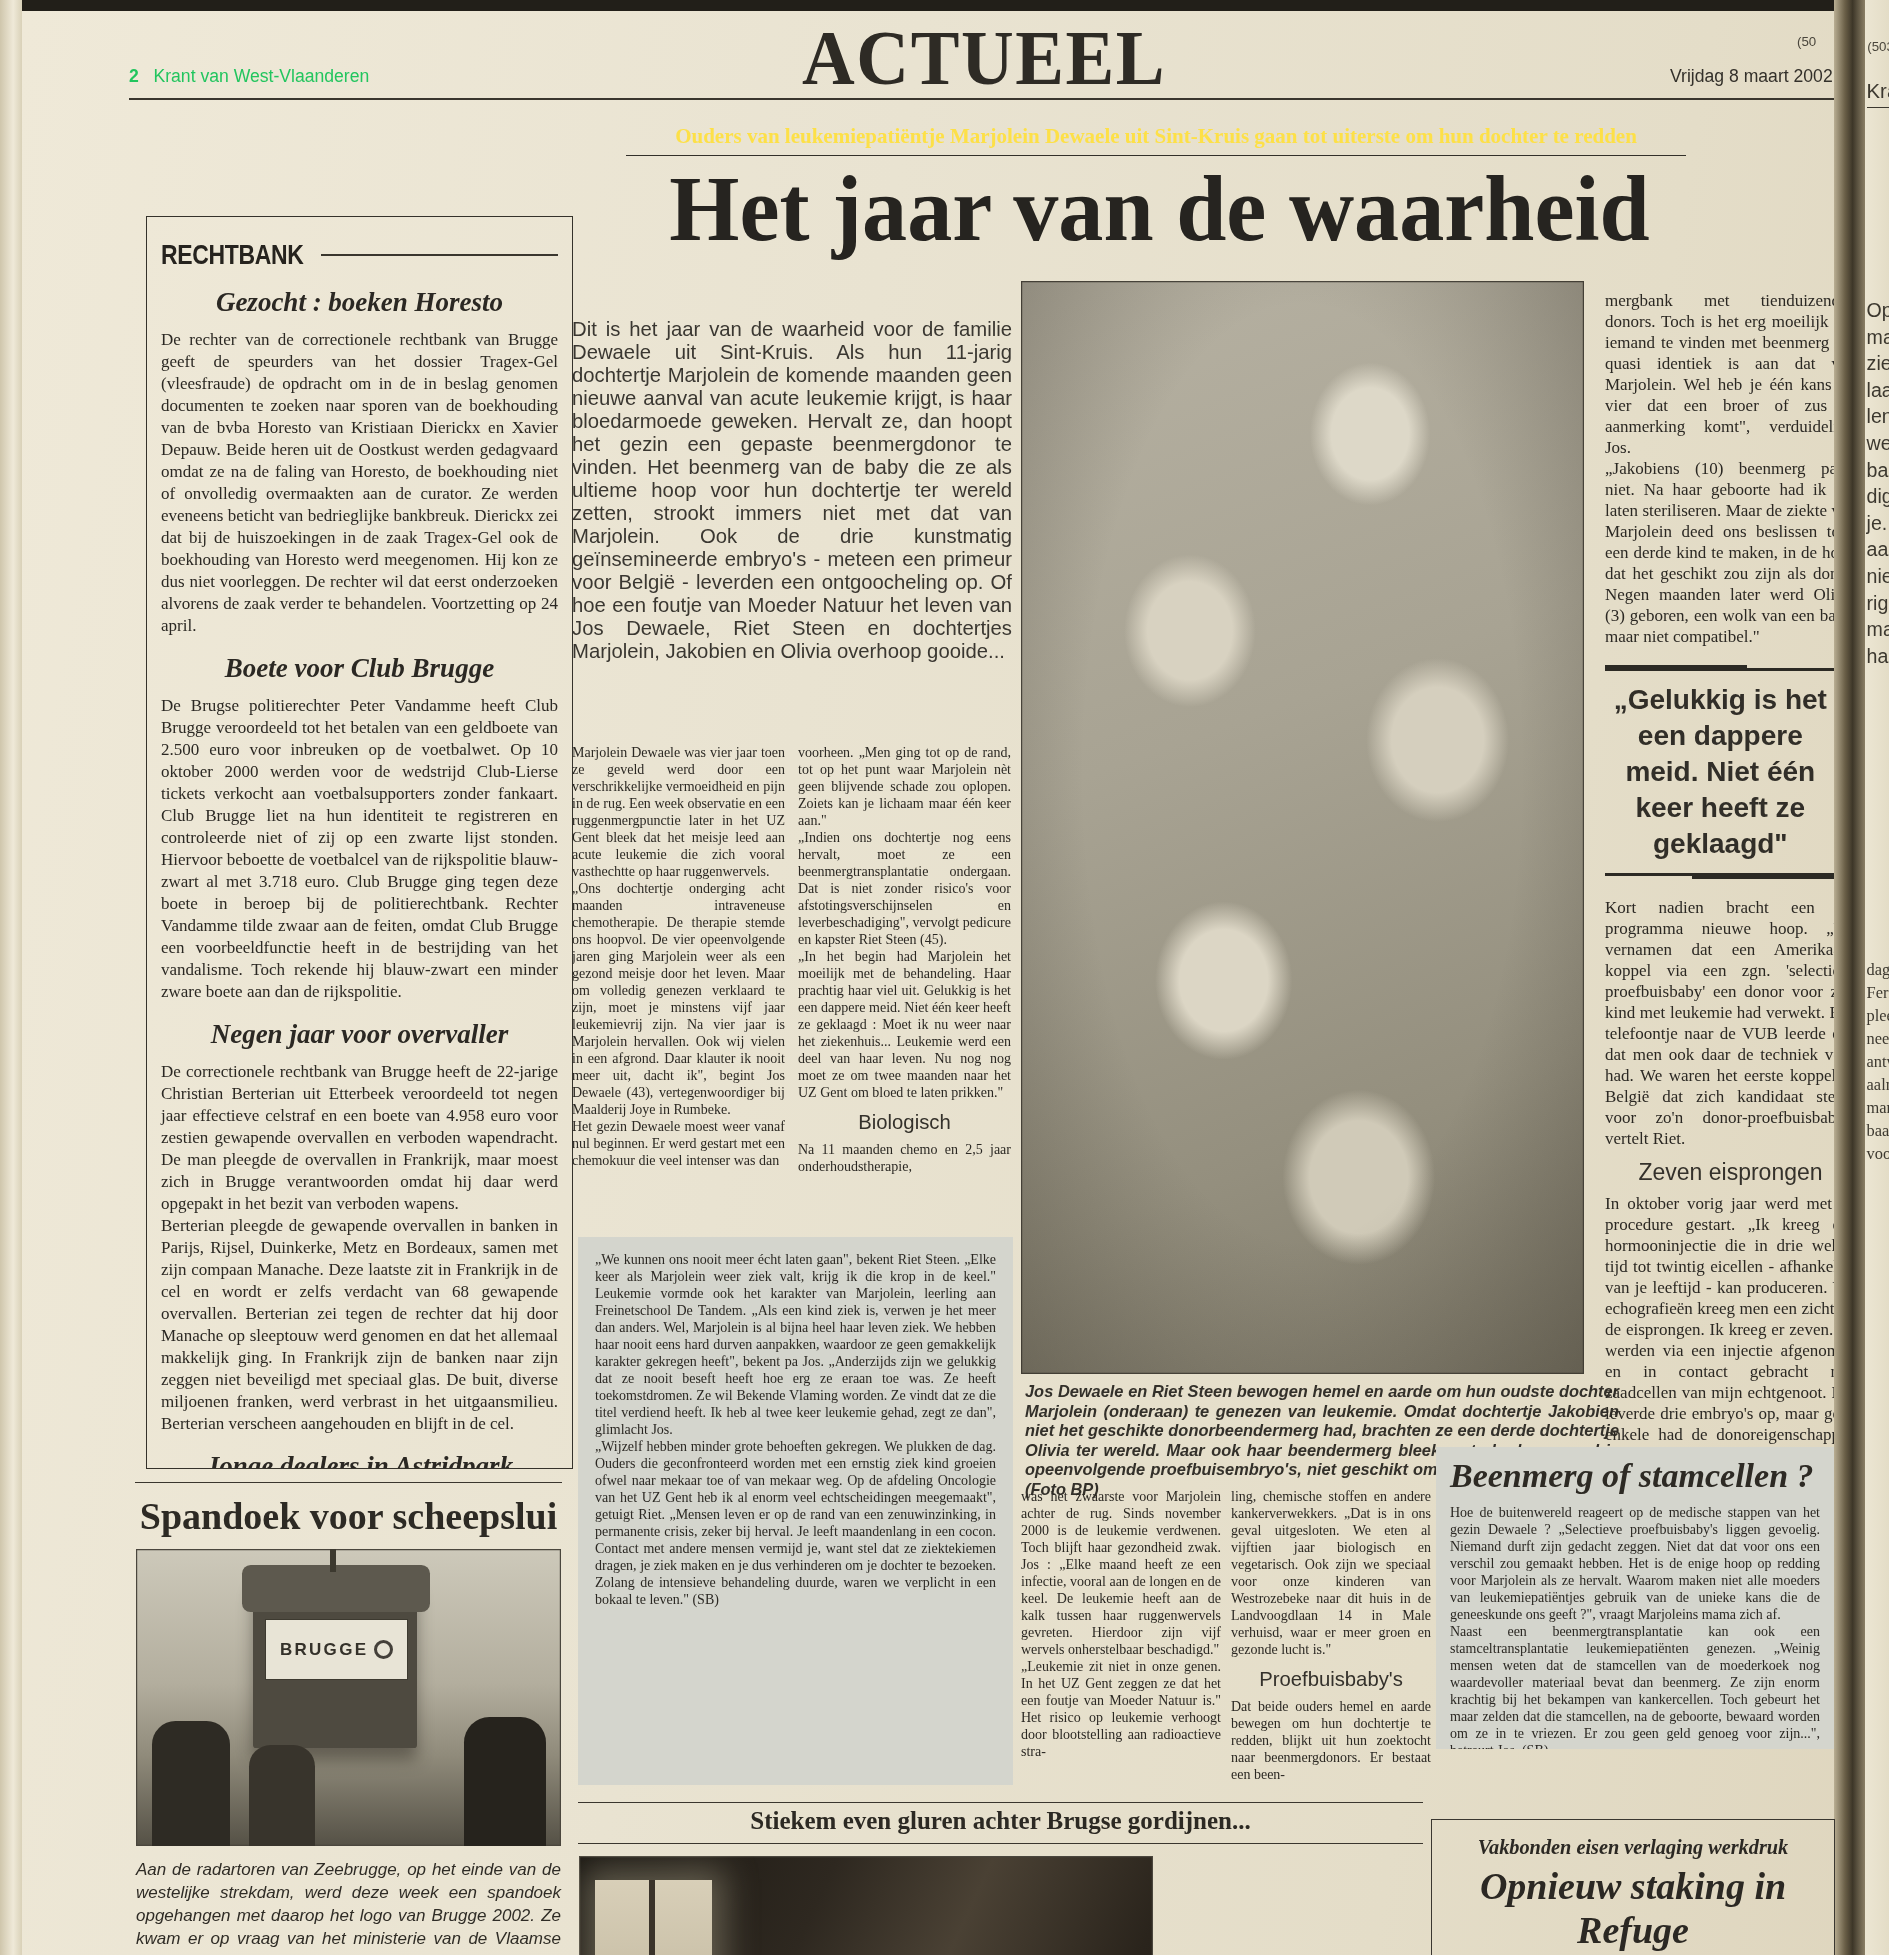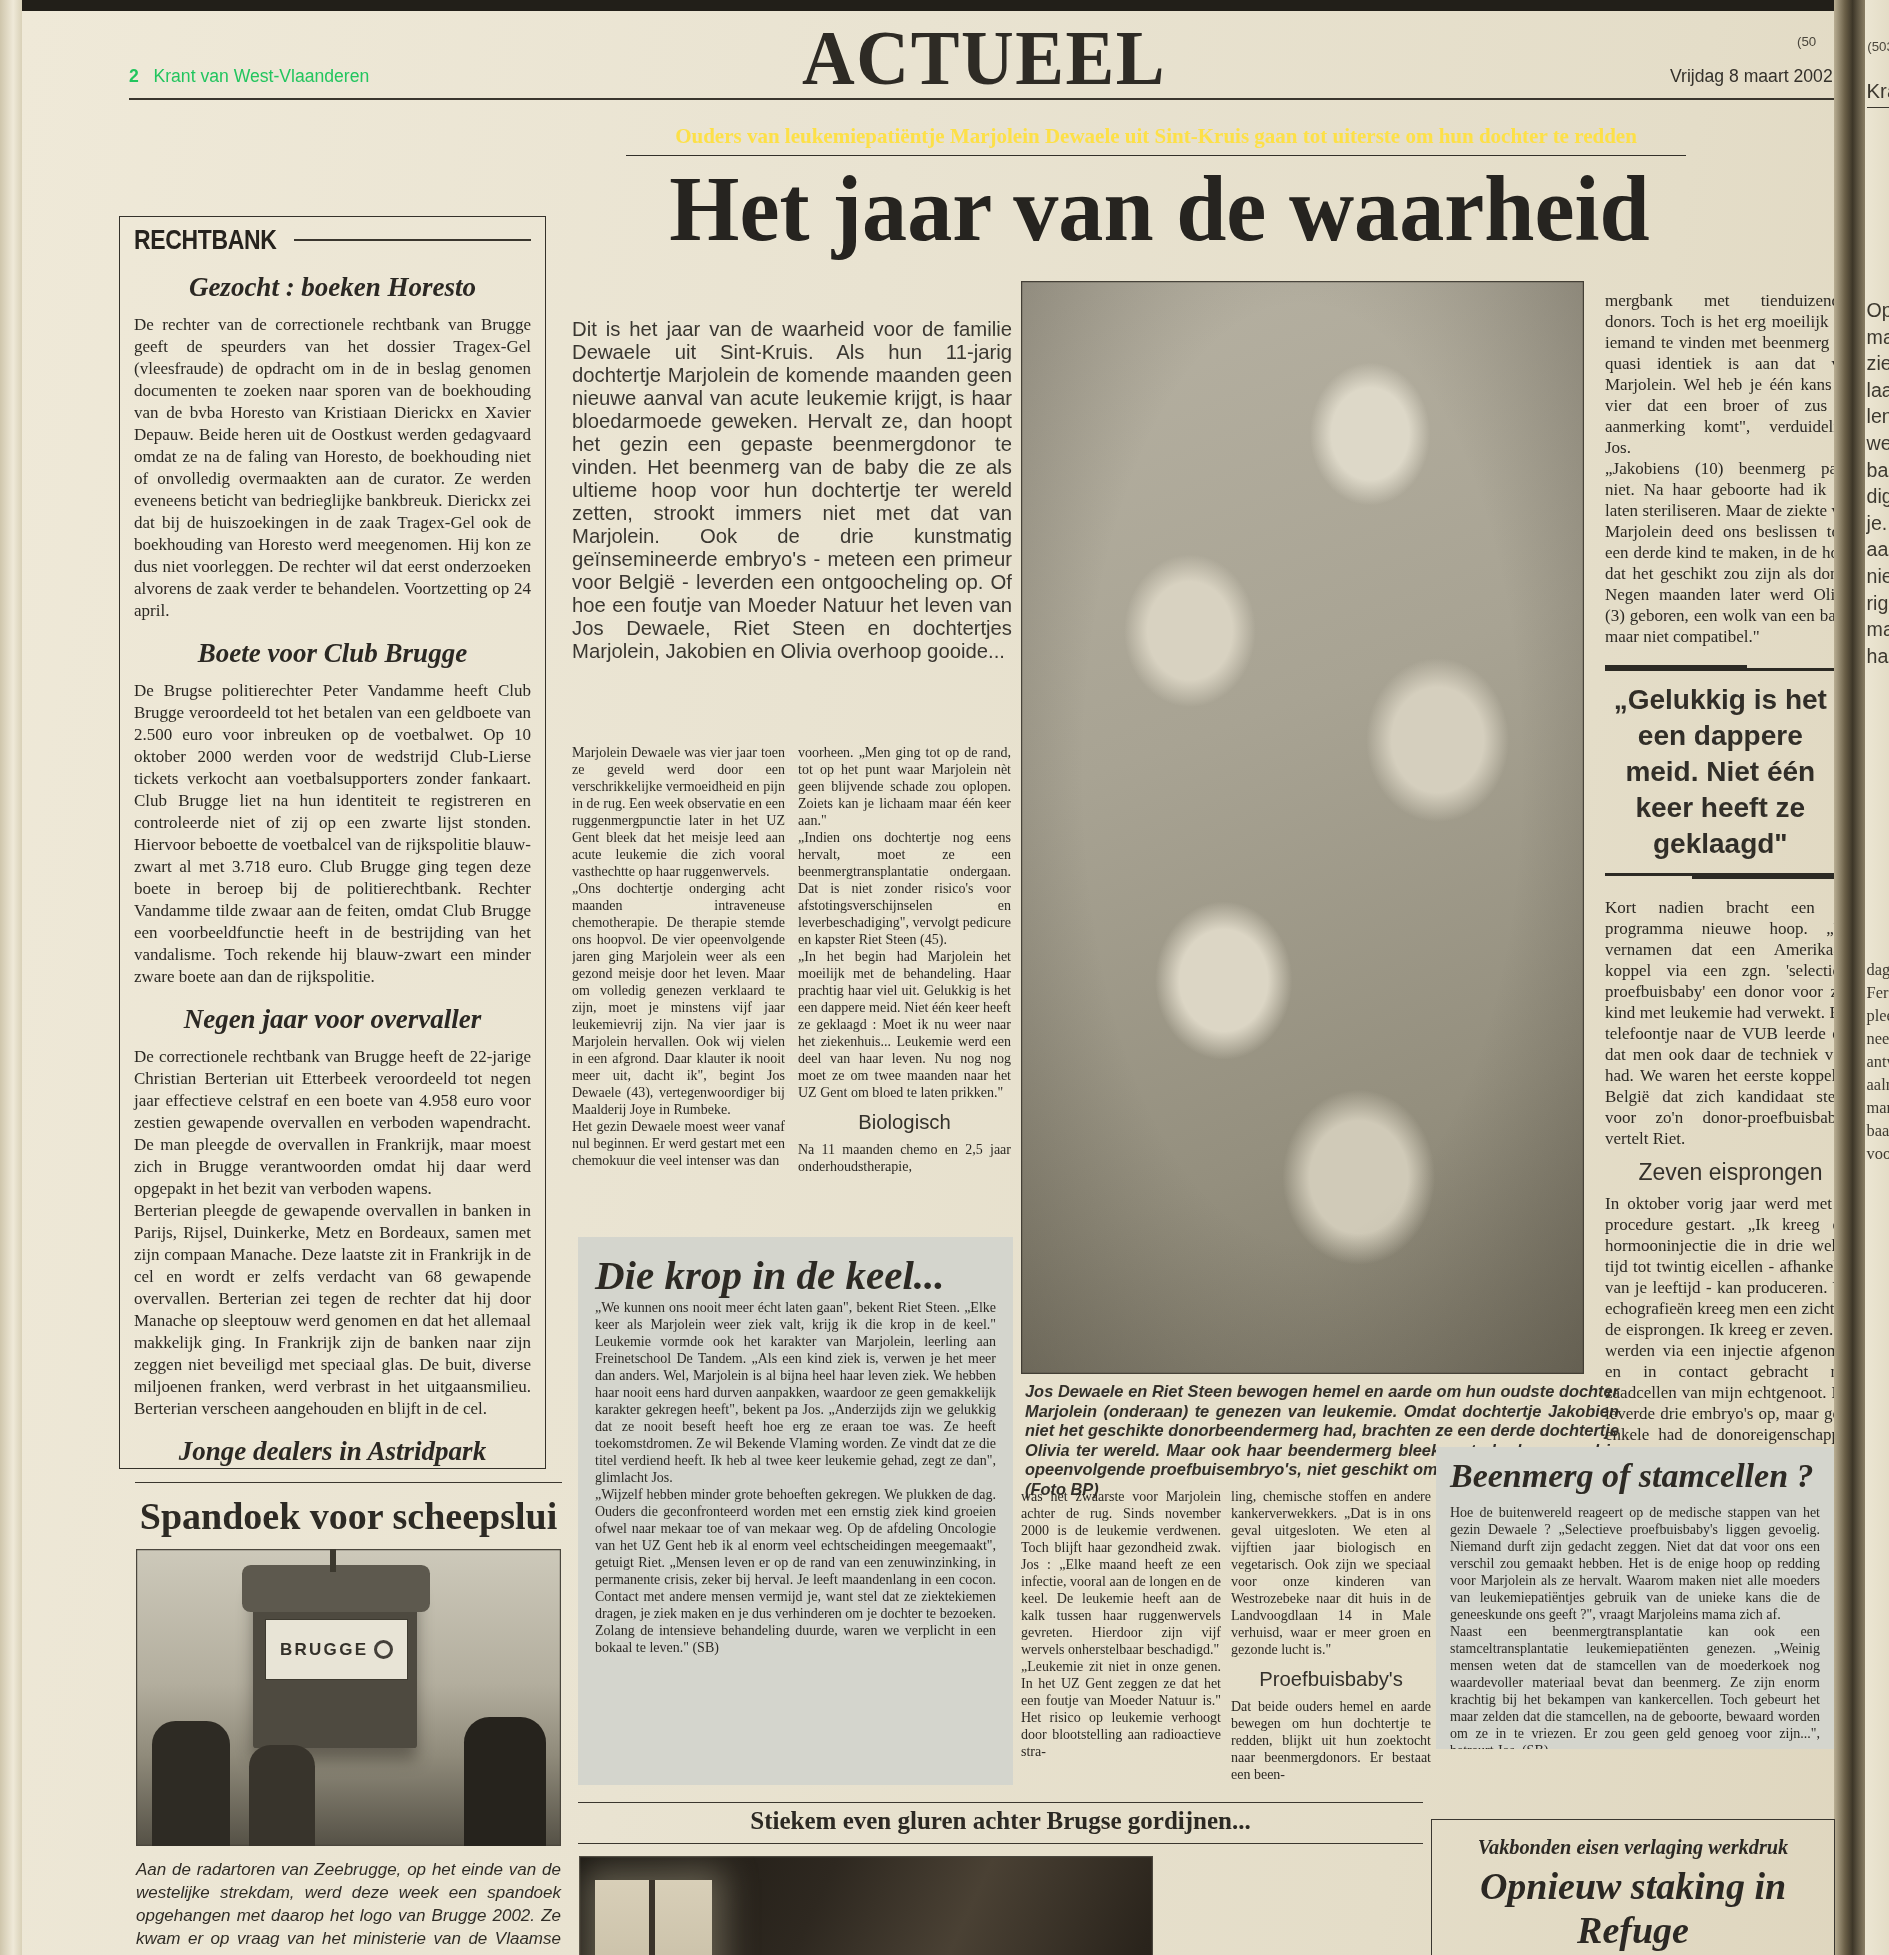--- a/index.html
+++ b/index.html
@@ -72,21 +72,21 @@
   <span class="b">2</span>&nbsp;&nbsp;
   <span>Krant van West-Vlaanderen</span>
 </div>
 <div class="abs serif b ctr" style="left:802px;top:15.6px;width:344px;font-size:73px;letter-spacing:1.6px;transform:scaleY(1.08);color:#2e2b25;">ACTUEEL</div>
 <div class="abs sans clip" style="left:1670px;top:66px;width:164px;height:23.5px;white-space:nowrap;">
   <span style="font-size:17.6px;color:#33302a;">Vrijdag 8 maart 2002</span>
 </div>
 <div class="abs sans" style="left:1797px;top:34px;font-size:13.3px;color:#4a463c;">(50</div>
 <div class="abs rule" style="left:129px;top:98px;width:1705px;height:1.6px;"></div>
 
-<div class="abs" style="left:119px;top:216px;width:427px;height:1253px;border:1.6px solid #35322b;box-sizing:border-box;padding:7px 14px;overflow:hidden;">
+<div class="abs" style="left:146px;top:216px;width:427px;height:1253px;border:1.6px solid #35322b;box-sizing:border-box;padding:22px 14px;overflow:hidden;">
   <div style="display:flex;align-items:center;gap:9.4px;">
     <span class="sans b" style="font-size:28px;letter-spacing:-0.4px;transform:scaleX(.82);transform-origin:left;white-space:nowrap;color:#26231e;">RECHTBANK</span>
     <span class="rule" style="flex:1;height:1.6px;margin-left:-23.5px;"></span>
   </div>
   <div class="serif arttitle">Gezocht : boeken Horesto</div>
   <div class="serif leftbody">De rechter van de correctionele rechtbank van Brugge geeft de speurders van het dossier Tragex-Gel (vleesfraude) de opdracht om in de in beslag genomen documenten te zoeken naar sporen van de boekhouding van de bvba Horesto van Kristiaan Dierickx en Xavier Depauw. Beide heren uit de Oostkust werden gedagvaard omdat ze na de faling van Horesto, de boekhouding niet of onvolledig overmaakten aan de curator. Ze werden eveneens beticht van bedrieglijke bankbreuk. Dierickx zei dat bij de huiszoekingen in de zaak Tragex-Gel ook de boekhouding van Horesto werd meegenomen. Hij kon ze dus niet voorleggen. De rechter wil dat eerst onderzoeken alvorens de zaak verder te behandelen. Voortzetting op 24 april.</div>
   <div class="serif arttitle">Boete voor Club Brugge</div>
   <div class="serif leftbody">De Brugse politierechter Peter Vandamme heeft Club Brugge veroordeeld tot het betalen van een geldboete van 2.500 euro voor inbreuken op de voetbalwet. Op 10 oktober 2000 werden voor de wedstrijd Club-Lierse tickets verkocht aan voetbalsupporters zonder fankaart. Club Brugge liet na hun identiteit te registreren en controleerde niet of zij op een zwarte lijst stonden. Hiervoor beboette de voetbalcel van de rijkspolitie blauw-zwart al met 3.718 euro. Club Brugge ging tegen deze boete in beroep bij de politierechtbank. Rechter Vandamme tilde zwaar aan de feiten, omdat Club Brugge een voorbeeldfunctie heeft in de bestrijding van het vandalisme. Toch rekende hij blauw-zwart een minder zware boete aan dan de rijkspolitie.</div>
   <div class="serif arttitle">Negen jaar voor overvaller</div>
   <div class="serif leftbody">De correctionele rechtbank van Brugge heeft de 22-jarige Christian Berterian uit Etterbeek veroordeeld tot negen jaar effectieve celstraf en een boete van 4.958 euro voor zestien gewapende overvallen en verboden wapendracht. De man pleegde de overvallen in Frankrijk, maar moest zich in Brugge verantwoorden omdat hij daar werd opgepakt in het bezit van verboden wapens.
@@ -159,21 +159,20 @@
     </div>
     <div class="serif" style="font-size:17px;line-height:21px;text-align:justify;white-space:pre-line;">Kort nadien bracht een tv-programma nieuwe hoop. „We vernamen dat een Amerikaans koppel via een zgn. 'selectieve proefbuisbaby' een donor voor zijn kind met leukemie had verwekt. Een telefoontje naar de VUB leerde ons dat men ook daar de techniek voor had. We waren het eerste koppel in België dat zich kandidaat stelde voor zo'n donor-proefbuisbaby", vertelt Riet.</div>
     <div class="subhead" style="font-size:23px;">Zeven eisprongen</div>
     <div class="serif" style="font-size:17px;line-height:21px;text-align:justify;white-space:pre-line;">In oktober vorig jaar werd met de procedure gestart. „Ik kreeg een hormooninjectie die in drie weken tijd tot twintig eicellen - afhankelijk van je leeftijd - kan produceren. Via echografieën kreeg men een zicht op de eisprongen. Ik kreeg er zeven. Ze werden via een injectie afgenomen en in contact gebracht met zaadcellen van mijn echtgenoot. Het leverde drie embryo's op, maar geen enkele had de donoreigenschappen voor Marjolein", verhaalt Riet.
 „Die mislukking verwerk ik nog steeds. Ik weet niet of ik dit een tweede keer aankan. Nu komt het erop aan de komende elf maanden te overbruggen..."</div>
 
   </div>
 </div>
 
 <div class="abs greybox clip" style="left:578px;top:1237px;width:435px;height:548px;padding:14px 17px;box-sizing:border-box;">
-  <div class="serif b it" style="font-size:41px;color:#2d2a24;">Die krop in de keel...</div>
   <div class="serif just pre" style="font-size:14px;line-height:17px;">„We kunnen ons nooit meer écht laten gaan", bekent Riet Steen. „Elke keer als Marjolein weer ziek valt, krijg ik die krop in de keel." Leukemie vormde ook het karakter van Marjolein, leerling aan Freinetschool De Tandem. „Als een kind ziek is, verwen je het meer dan anders. Wel, Marjolein is al bijna heel haar leven ziek. We hebben haar nooit eens hard durven aanpakken, waardoor ze geen gemakkelijk karakter gekregen heeft", bekent pa Jos. „Anderzijds zijn we gelukkig dat ze nooit beseft heeft hoe erg ze eraan toe was. Ze heeft toekomstdromen. Ze wil Bekende Vlaming worden. Ze vindt dat ze die titel verdiend heeft. Ik heb al twee keer leukemie gehad, zegt ze dan", glimlacht Jos.
 „Wijzelf hebben minder grote behoeften gekregen. We plukken de dag. Ouders die geconfronteerd worden met een ernstig ziek kind groeien ofwel naar mekaar toe of van mekaar weg. Op de afdeling Oncologie van het UZ Gent heb ik al enorm veel echtscheidingen meegemaakt", getuigt Riet. „Mensen leven er op de rand van een zenuwinzinking, in permanente crisis, zeker bij herval. Je leeft maandenlang in een cocon. Contact met andere mensen vermijd je, want stel dat ze ziektekiemen dragen, je ziek maken en je dus verhinderen om je dochter te bezoeken. Zolang de intensieve behandeling duurde, waren we verplicht in een bokaal te leven." (SB)</div>
 </div>
 
 <div class="abs greybox clip" style="left:1436px;top:1447px;width:398px;height:302px;padding:10.2px 14px;box-sizing:border-box;">
   <div class="serif b" style="font-size:34px;font-style:italic;margin-bottom:8.6px;color:#2d2a24;">Beenmerg of stamcellen ?</div>
   <div class="serif just pre" style="font-size:14px;line-height:17px;">Hoe de buitenwereld reageert op de medische stappen van het gezin Dewaele ? „Selectieve proefbuisbaby's liggen gevoelig. Niemand durft zijn gedacht zeggen. Niet dat dat voor ons een verschil zou gemaakt hebben. Het is de enige hoop op redding voor Marjolein als ze hervalt. Waarom maken niet alle moeders van leukemiepatiëntjes gebruik van de unieke kans die de geneeskunde ons geeft ?", vraagt Marjoleins mama zich af.
 Naast een beenmergtransplantatie kan ook een stamceltransplantatie leukemiepatiënten genezen. „Weinig mensen weten dat de stamcellen van de moederkoek nog waardevoller materiaal bevat dan beenmerg. Ze zijn enorm krachtig bij het bekampen van kankercellen. Toch gebeurt het maar zelden dat die stamcellen, na de geboorte, bewaard worden om ze in te vriezen. Er zou geen geld genoeg voor zijn...", betreurt Jos. (SB)</div>
 </div>
 

